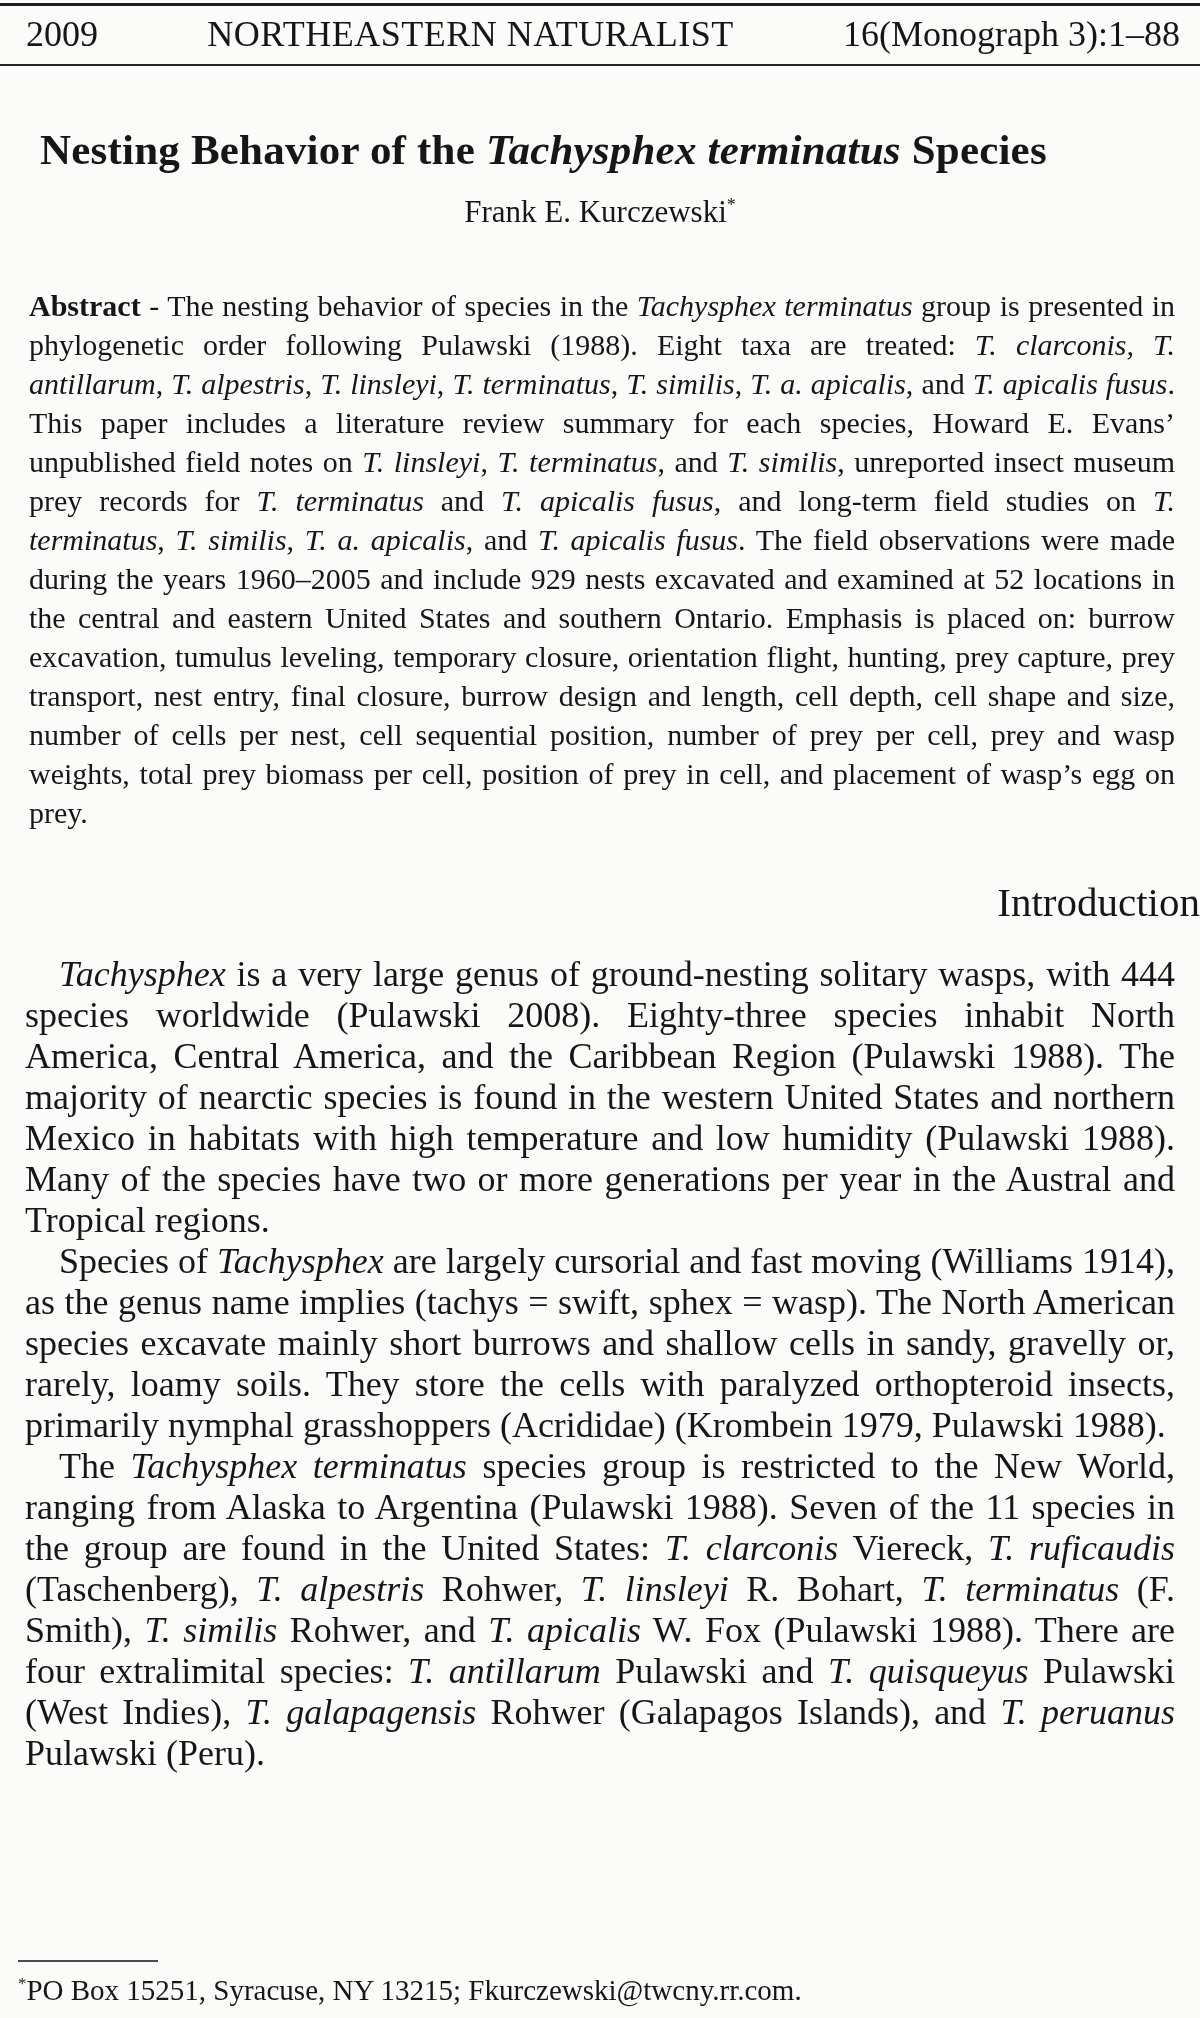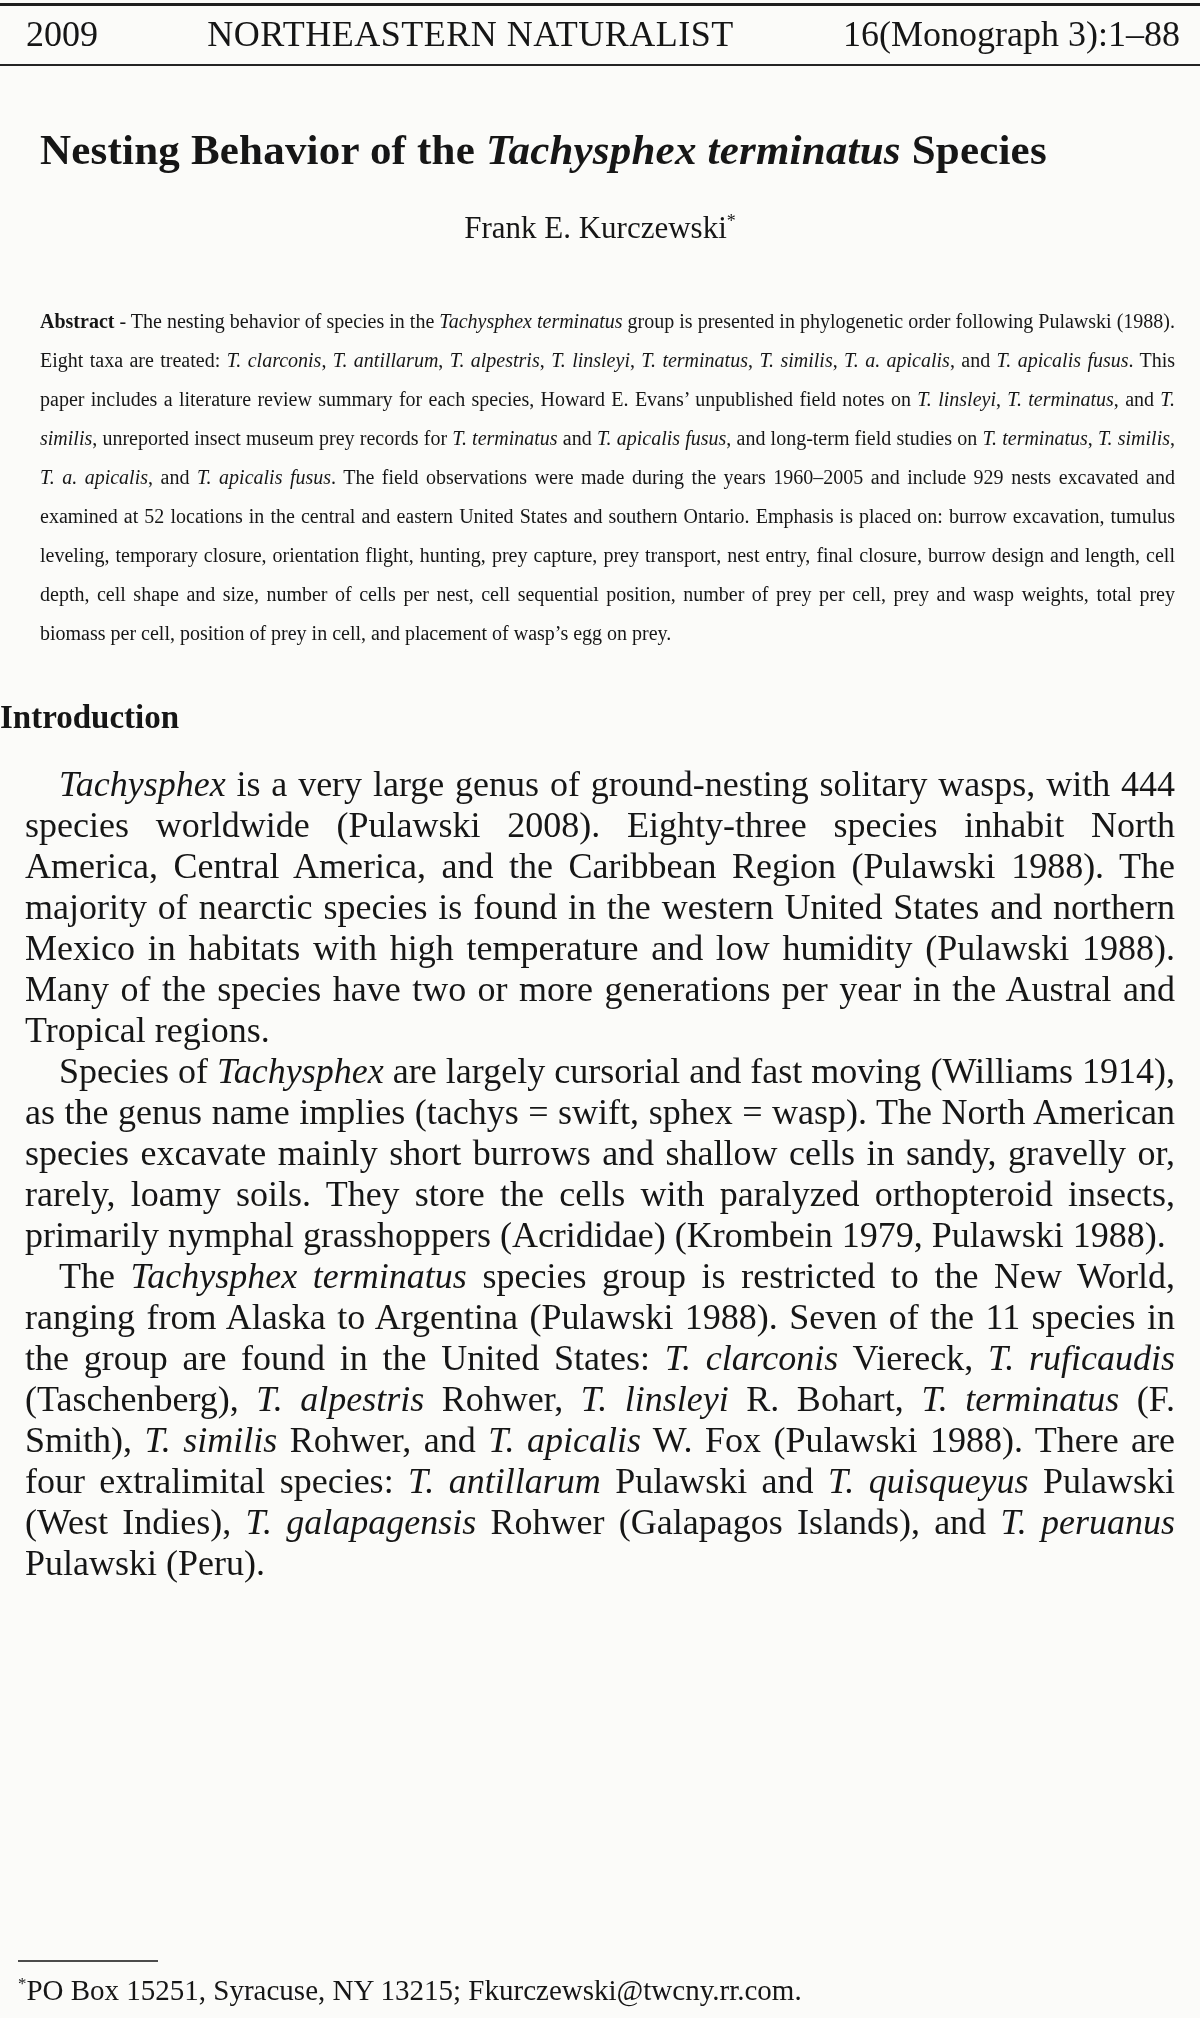--- a/index.html
+++ b/index.html
@@ -29,40 +29,40 @@
   
   h1 {
     margin: 56px 40px 0;
     text-align: left;
     font-size: 43px;
     line-height: 56px;
     font-weight: bold;
     letter-spacing: 0.2px;
   }
   .author-line {
-    margin-top: 32px;
+    margin-top: 16px;
     text-align: center;
     font-size: 31px;
   }
   .author-line sup { font-size: 0.58em; }
 
   
   .abstract {
-    margin: 56px 25px 0 40px;
-    font-size: 20px;
+    margin: 56px 25px 0 29px;
+    font-size: 30px;
     line-height: 39px;
     text-align: justify;
   }
 
   
   h2 {
     margin: 46px 0 0 0;
-    text-align: left;
-    font-size: 33px;
-    font-weight: bold;
+    text-align: right;
+    font-size: 41px;
+    font-weight: normal;
   }
   .body-text {
     margin: 28px 25px 0 25px;
     font-size: 36px;
     line-height: 41px;
     text-align: justify;
   }
   .body-text p { margin: 0; text-indent: 34px; }
 
   

